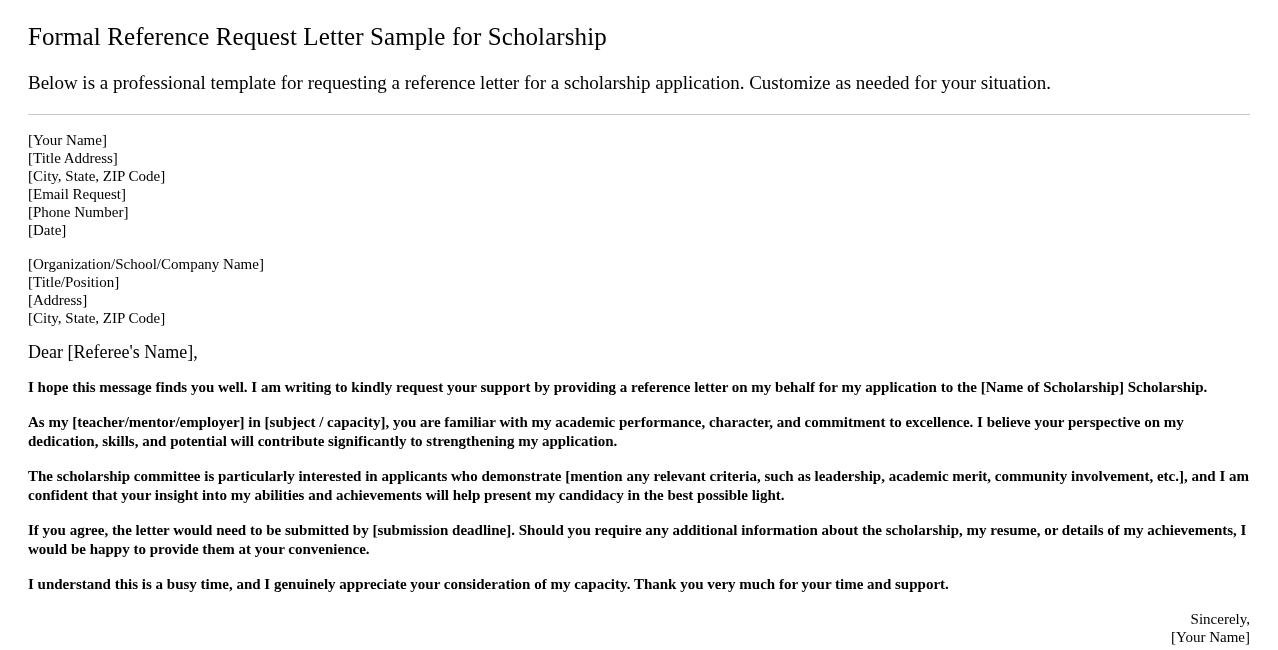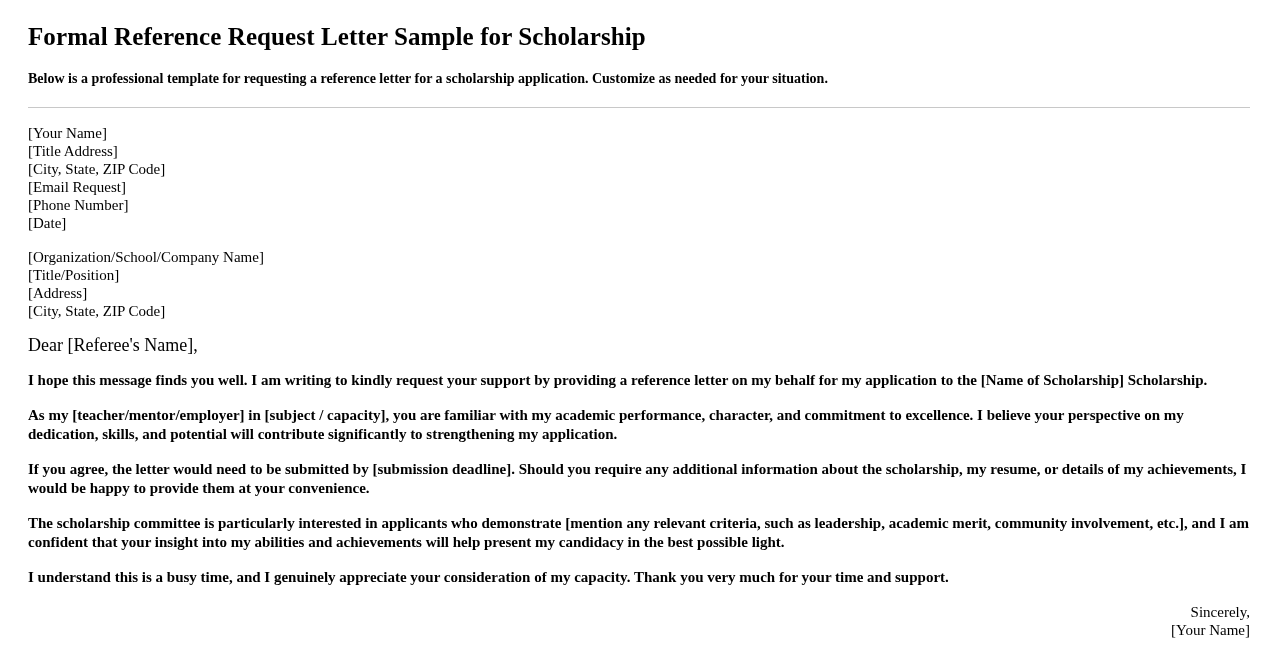--- a/index.html
+++ b/index.html
@@ -12,28 +12,28 @@
     min-height: 650px;
     font-family: "Liberation Serif", "DejaVu Serif", serif;
     color: #000000;
   }
   .page {
     padding: 22px 28px 16px 28px;
     box-sizing: border-box;
   }
   .doc-title {
     font-size: 25px;
-    font-weight: bold;
+    font-weight: normal;
     line-height: 1.2;
     margin: 0 0 18px 0;
     letter-spacing: 0.1px;
   }
   .doc-intro {
-    font-size: 14px;
-    font-weight: bold;
+    font-size: 19px;
+    font-weight: normal;
     line-height: 1.35;
     margin: 4px 0 18px 0;
   }
   .divider {
     border: 0;
     border-top: 1px solid #c8c8c8;
     margin: 0 0 16px 0;
   }
   .block {
     font-size: 15px;
@@ -90,22 +90,22 @@
     <span class="line">[Organization/School/Company Name]</span>
     <span class="line">[Title/Position]</span>
     <span class="line">[Address]</span>
     <span class="line">[City, State, ZIP Code]</span>
   </div>
 
   <p class="salutation">Dear [Referee's Name],</p>
 
   <p class="para">I hope this message finds you well. I am writing to kindly request your support by providing a reference letter on my behalf for my application to the [Name of Scholarship] Scholarship.</p>
   <p class="para">As my [teacher/mentor/employer] in [subject / capacity], you are familiar with my academic performance, character, and commitment to excellence. I believe your perspective on my dedication, skills, and potential will contribute significantly to strengthening my application.</p>
+  <p class="para">The scholarship committee is particularly interested in applicants who demonstrate [mention any relevant criteria, such as leadership, academic merit, community involvement, etc.], and I am confident that your insight into my abilities and achievements will help present my candidacy in the best possible light.</p>
   <p class="para">If you agree, the letter would need to be submitted by [submission deadline]. Should you require any additional information about the scholarship, my resume, or details of my achievements, I would be happy to provide them at your convenience.</p>
-  <p class="para">The scholarship committee is particularly interested in applicants who demonstrate [mention any relevant criteria, such as leadership, academic merit, community involvement, etc.], and I am confident that your insight into my abilities and achievements will help present my candidacy in the best possible light.</p>
   <p class="para">I understand this is a busy time, and I genuinely appreciate your consideration of my capacity. Thank you very much for your time and support.</p>
 
   <div class="closing">
     <span class="line">Sincerely,</span>
     <span class="line">[Your Name]</span>
   </div>
 
 </div>
 
 </body></html>

